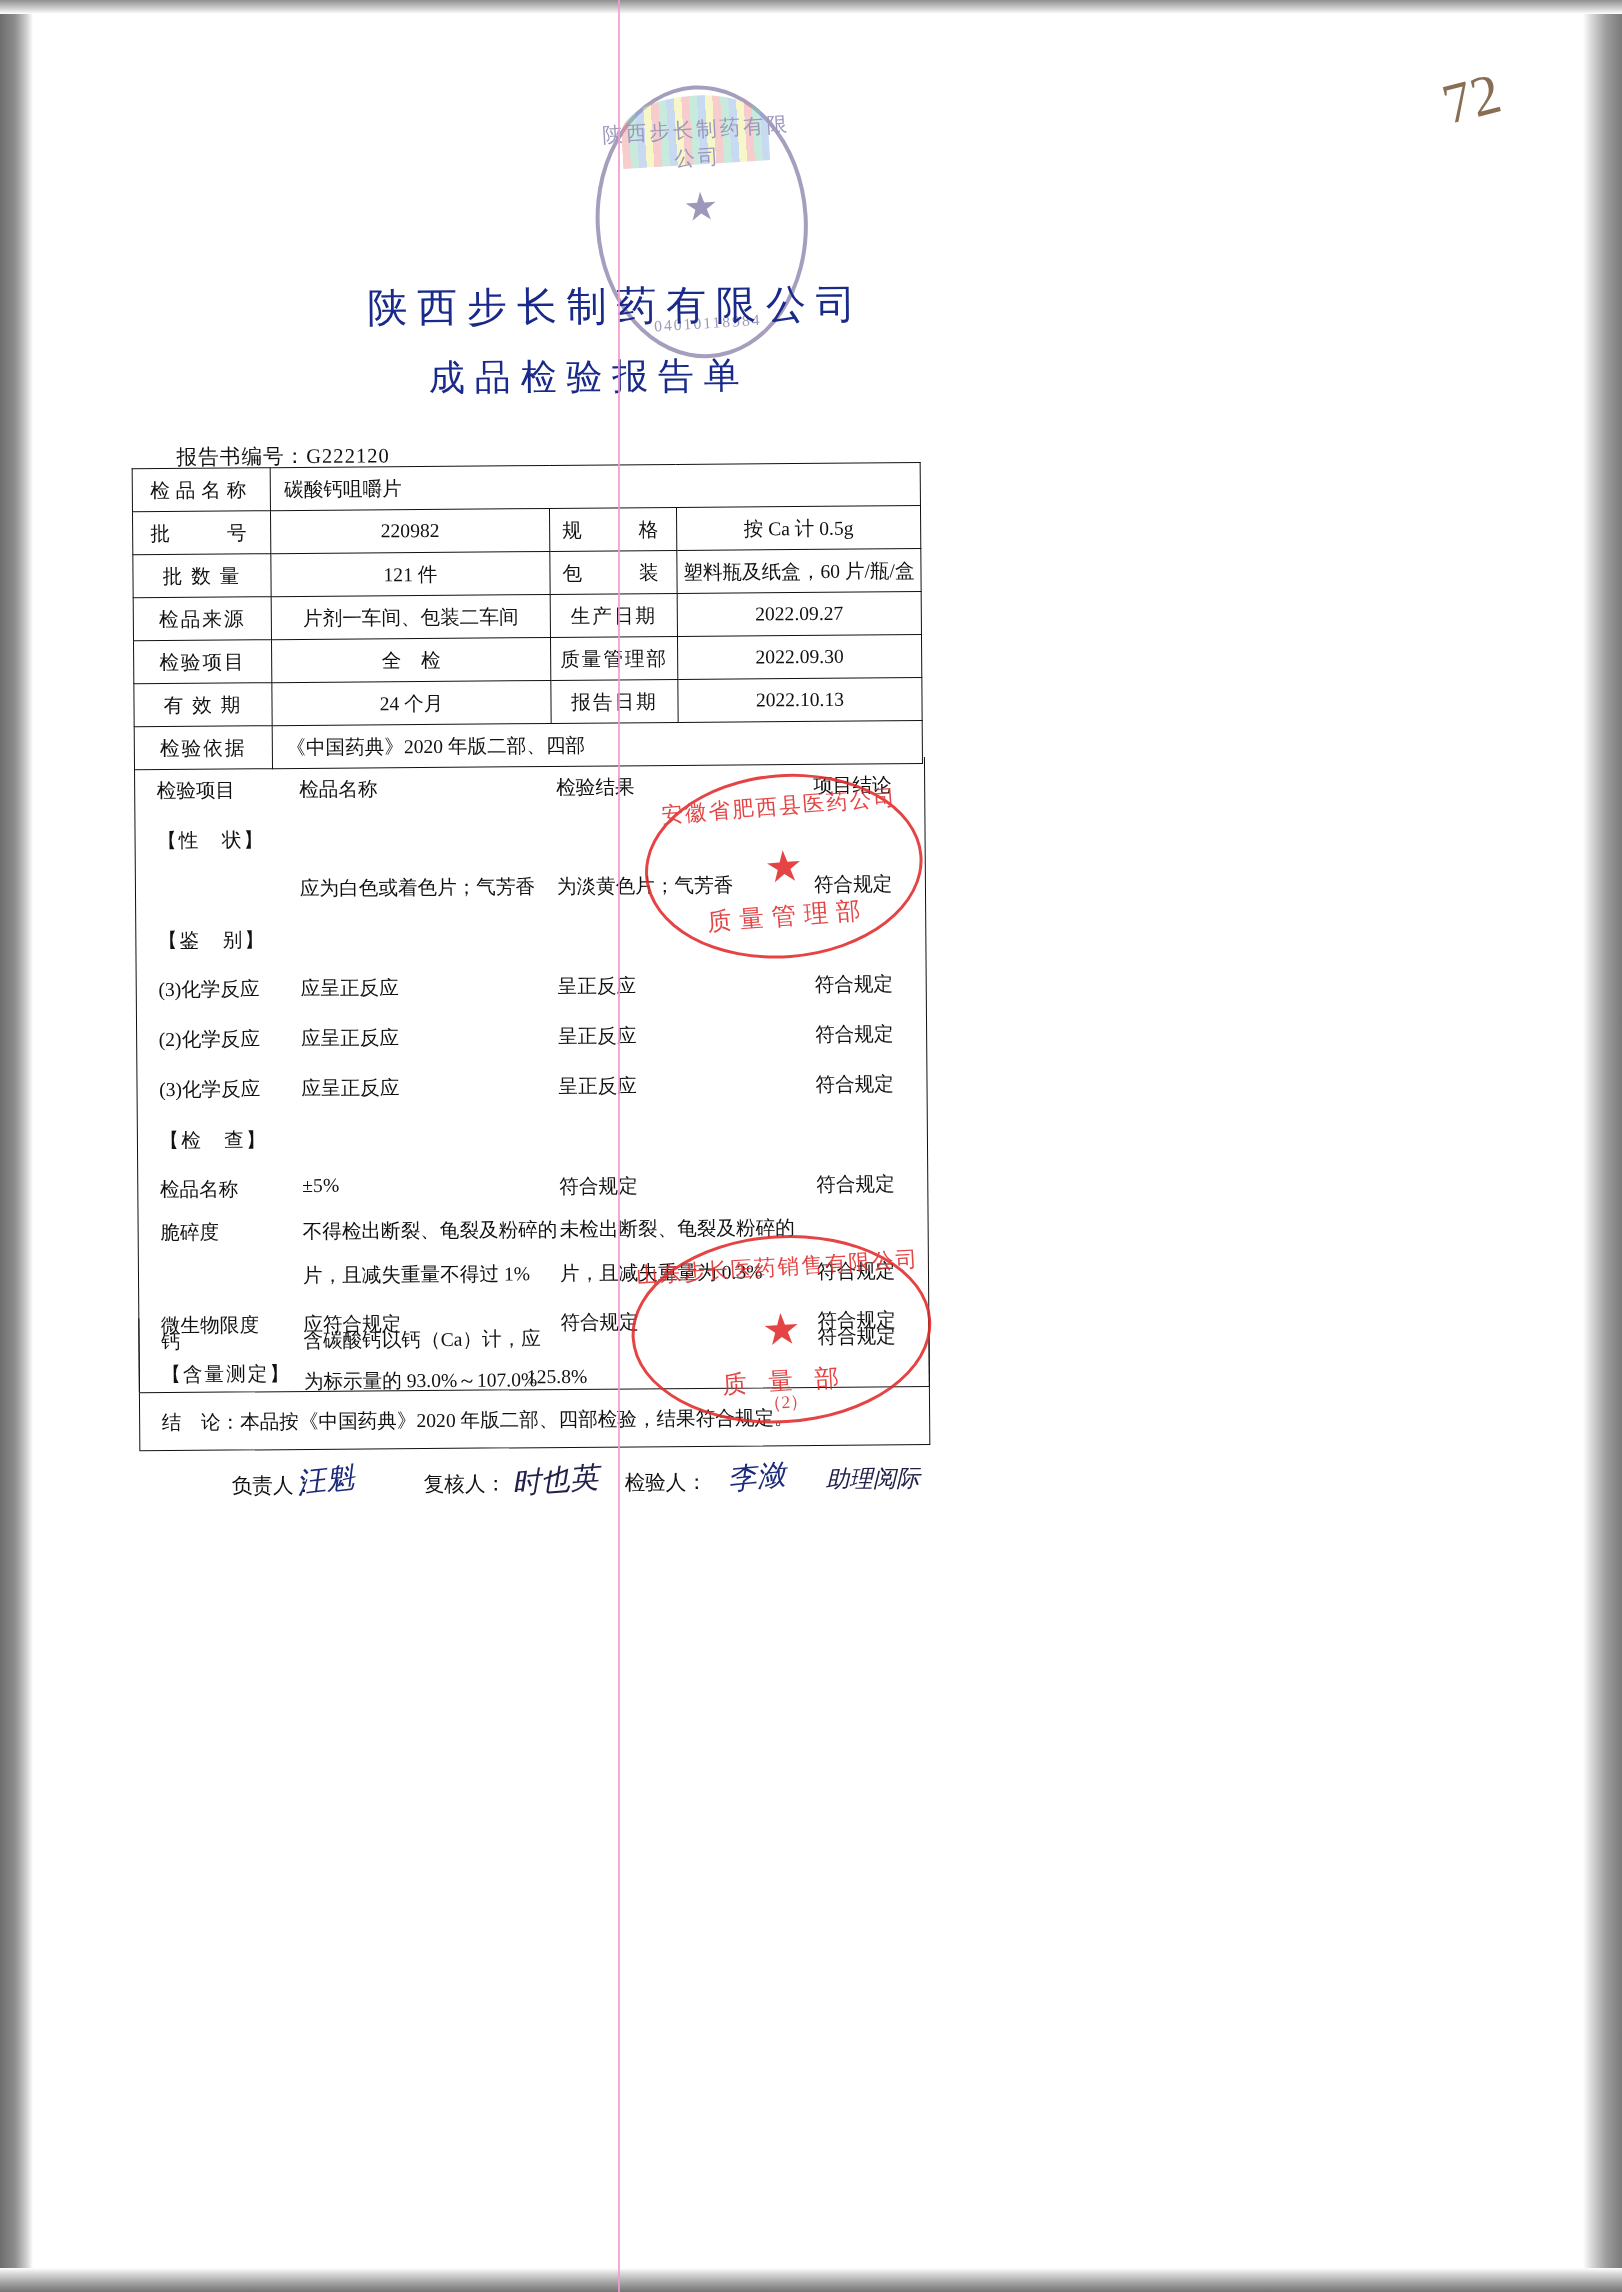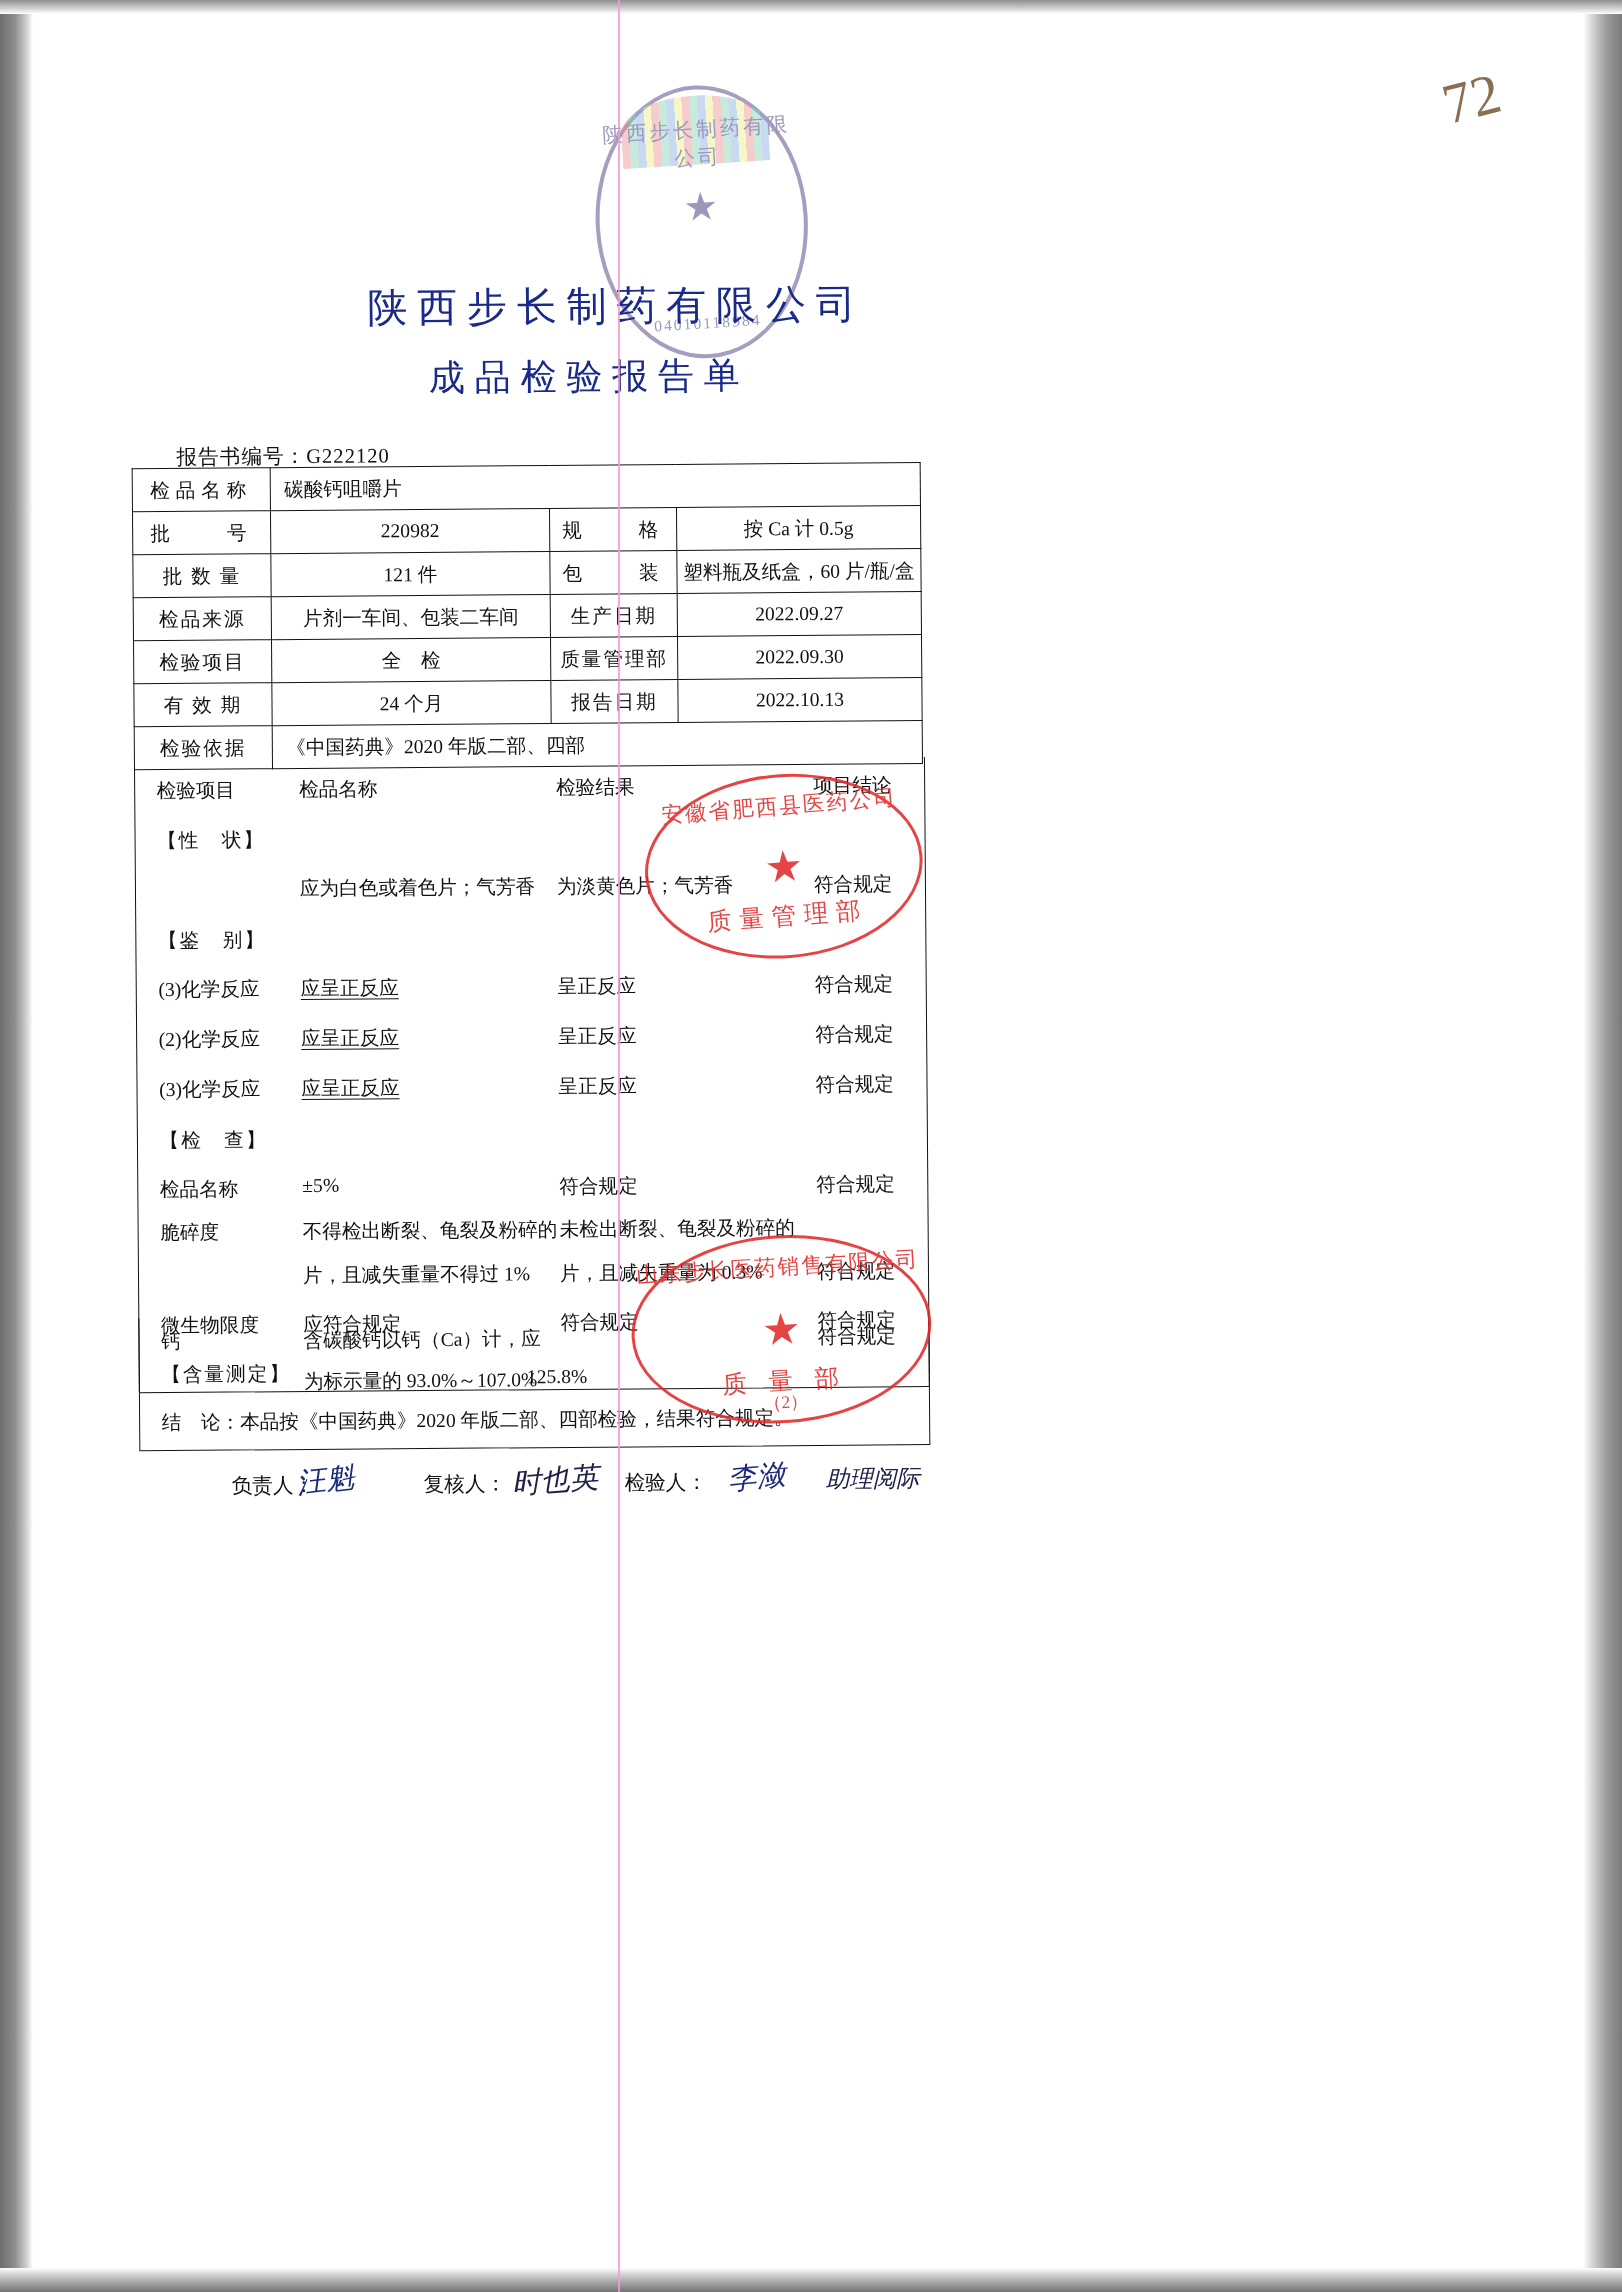--- a/index.html
+++ b/index.html
@@ -145,21 +145,21 @@
   }
   .rrow {
     position: absolute;
     width: 100%;
     height: 19.6px;
   }
   .c1 { position: absolute; left: 21.6px; white-space: nowrap; }
   .c2 { position: absolute; left: 164px; white-space: nowrap; }
   .c3 { position: absolute; left: 421px; white-space: nowrap; }
   .c4 { position: absolute; left: 678px; white-space: nowrap; }
-  .uline { text-decoration: underline; text-underline-offset: 3.9px; }
+  .uline { text-underline-offset: 3.9px; }
   .grp { letter-spacing: 2px; }
 
   .conclusion-box {
     position: absolute;
     left: 137px; top: 1387px;
     width: 789px;
     height: 57px;
     border: 1px solid #111;
     font-size: 19.6px;
     color: #111;

